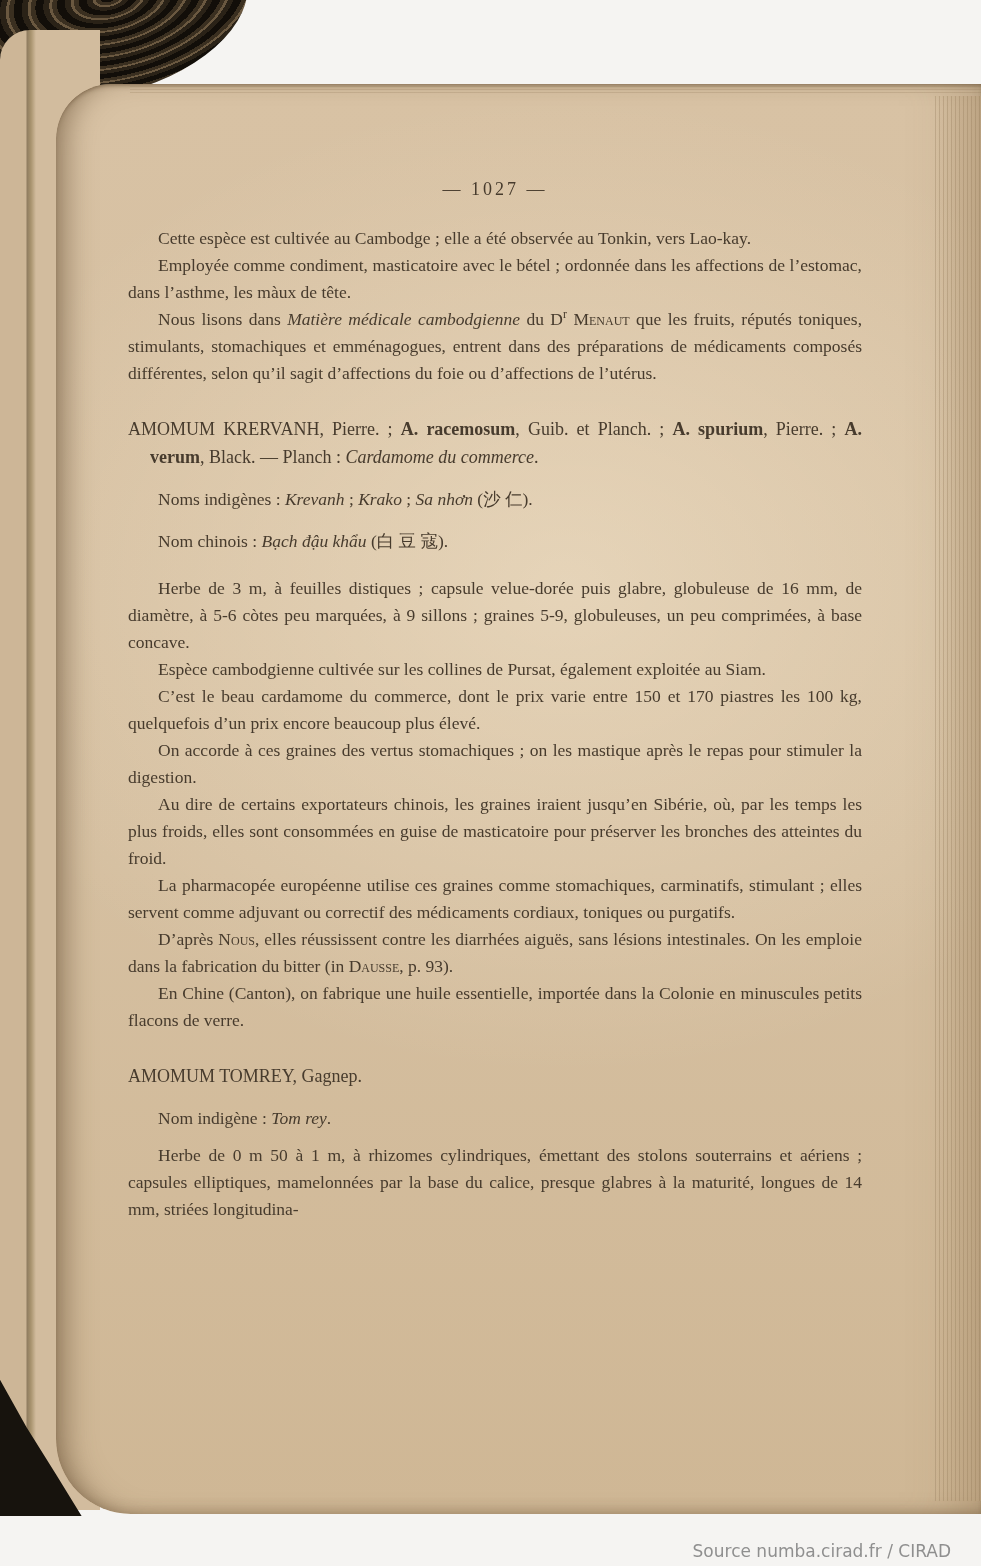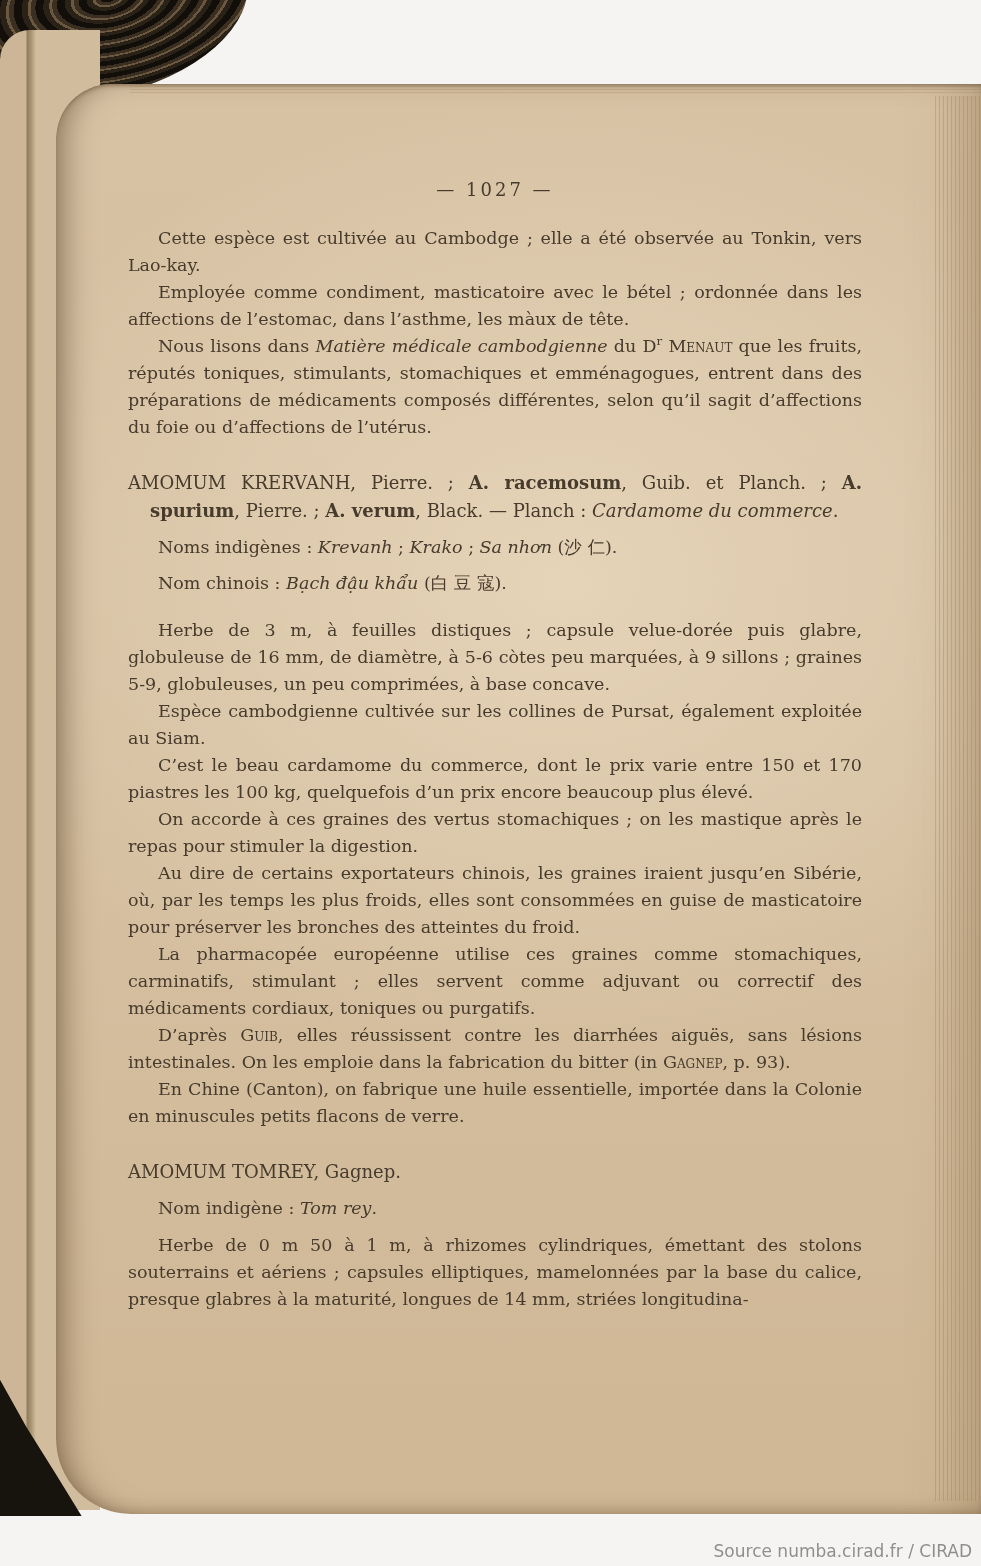--- a/index.html
+++ b/index.html
@@ -51,31 +51,31 @@
   .top-edge{
     position:absolute;left:130px;right:0;top:86px;height:9px;z-index:4;
     background:repeating-linear-gradient(180deg, rgba(150,125,92,.45) 0 1px, rgba(0,0,0,0) 1px 3px);
     opacity:.6;
   }
   
   .text-col{
     position:absolute;left:128px;top:176px;width:734px;z-index:5;
     color:#473b2d;font-size:17.5px;line-height:27px;text-align:justify;
   }
-  .text-col p{margin:0;text-indent:30px;}
+  .text-col p{margin:0;text-indent:30px;font-family:Liberation Serif, serif;}
   .text-col p.pagenum{text-align:center;text-indent:0;letter-spacing:3px;margin-bottom:22px;font-size:18px;}
   .text-col p.heading{margin-top:28px;margin-bottom:6px;padding-left:22px;text-indent:-22px;font-size:18px;line-height:28px;}
-  .text-col p.name{margin-top:9px;}
+  .text-col p.name{margin-top:15px;}
   .s-i{font-style:italic;}
   .s-b{font-weight:700;}
   .s-sc{font-variant:small-caps;}
   .s-sup{vertical-align:super;font-size:68%;line-height:0;}
   
   .source-bar{
-    position:absolute;right:9px;bottom:5px;z-index:6;
+    position:absolute;right:30px;bottom:5px;z-index:6;
     font-family:"DejaVu Sans","Liberation Sans",sans-serif;
     font-size:17px;color:#8f8f8f;
   }
 </style>
 </head>
 <body>
 
 <div class="spine-swirl"></div>
 <div class="page-under"></div>
 <div class="cover-corner"></div>
@@ -90,20 +90,20 @@
     <p class="para"><span>Nous lisons dans </span><span class="s-i">Matière médicale cambodgienne</span><span> du D</span><span class="s-sup">r</span><span> </span><span class="s-sc">Menaut</span><span> que les fruits, réputés toniques, stimulants, stomachiques et emménagogues, entrent dans des préparations de médicaments composés différentes, selon qu’il sagit d’affections du foie ou d’affections de l’utérus.</span></p>
     <p class="heading"><span>AMOMUM KRERVANH, Pierre. ; </span><span class="s-b">A. racemosum</span><span>, Guib. et Planch. ; </span><span class="s-b">A. spurium</span><span>, Pierre. ; </span><span class="s-b">A. verum</span><span>, Black. — Planch : </span><span class="s-i">Cardamome du commerce</span><span>.</span></p>
     <p class="name"><span>Noms indigènes : </span><span class="s-i">Krevanh</span><span> ; </span><span class="s-i">Krako</span><span> ; </span><span class="s-i">Sa nhơn</span><span> (沙 仁).</span></p>
     <p class="name"><span>Nom chinois : </span><span class="s-i">Bạch đậu khẩu</span><span> (白 豆 寇).</span></p>
     <p class="para" style="margin-top: 20px;"><span>Herbe de 3 m, à feuilles distiques ; capsule velue-dorée puis glabre, globuleuse de 16 mm, de diamètre, à 5-6 còtes peu marquées, à 9 sillons ; graines 5-9, globuleuses, un peu comprimées, à base concave.</span></p>
     <p class="para"><span>Espèce cambodgienne cultivée sur les collines de Pursat, également exploitée au Siam.</span></p>
     <p class="para"><span>C’est le beau cardamome du commerce, dont le prix varie entre 150 et 170 piastres les 100 kg, quelquefois d’un prix encore beaucoup plus élevé.</span></p>
     <p class="para"><span>On accorde à ces graines des vertus stomachiques ; on les mastique après le repas pour stimuler la digestion.</span></p>
     <p class="para"><span>Au dire de certains exportateurs chinois, les graines iraient jusqu’en Sibérie, où, par les temps les plus froids, elles sont consommées en guise de masticatoire pour préserver les bronches des atteintes du froid.</span></p>
     <p class="para"><span>La pharmacopée européenne utilise ces graines comme stomachiques, carminatifs, stimulant ; elles servent comme adjuvant ou correctif des médicaments cordiaux, toniques ou purgatifs.</span></p>
-    <p class="para"><span>D’après </span><span class="s-sc">Guib</span><span>, elles réussissent contre les diarrhées aiguës, sans lésions intestinales. On les emploie dans la fabrication du bitter (in </span><span class="s-sc">Gagnep</span><span>, p. 93).</span></p>
+    <p class="para"><span>D’après </span><span class="s-sc">Nous</span><span>, elles réussissent contre les diarrhées aiguës, sans lésions intestinales. On les emploie dans la fabrication du bitter (in </span><span class="s-sc">Dausse</span><span>, p. 93).</span></p>
     <p class="para"><span>En Chine (Canton), on fabrique une huile essentielle, importée dans la Colonie en minuscules petits flacons de verre.</span></p>
     <p class="heading"><span>AMOMUM TOMREY, Gagnep.</span></p>
     <p class="name"><span>Nom indigène : </span><span class="s-i">Tom rey</span><span>.</span></p>
     <p class="para" style="margin-top: 10px;"><span>Herbe de 0 m 50 à 1 m, à rhizomes cylindriques, émettant des stolons souterrains et aériens ; capsules elliptiques, mamelonnées par la base du calice, presque glabres à la maturité, longues de 14 mm, striées longitudina-</span></p>
   </div>
 
 <div class="source-bar">Source numba.cirad.fr / CIRAD</div>
 
 </body></html>

